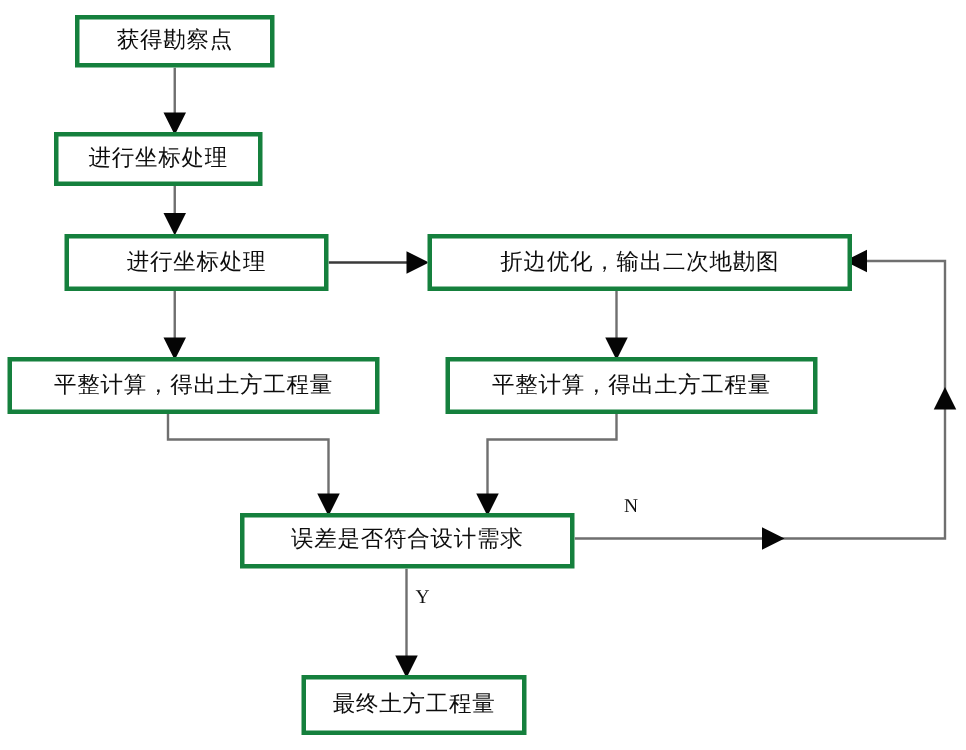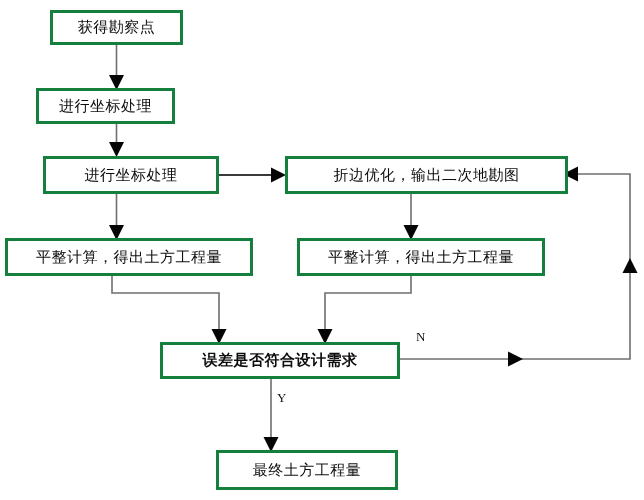--- a/index.html
+++ b/index.html
@@ -135,24 +135,24 @@
   </div>
 
   <div class="node" style="left:5px; top:238px; width:248px; height:38px;">
     <span>平整计算，得出土方工程量</span>
   </div>
 
   <div class="node" style="left:297px; top:238px; width:248px; height:38px;">
     <span>平整计算，得出土方工程量</span>
   </div>
 
-  <div class="node" style="left:160px; top:342px; width:240px; height:37px;font-weight:bold;">
+  <div class="node" style="left:160px; top:342px; width:223px; height:37px;">
     <span>误差是否符合设计需求</span>
   </div>
 
-  <div class="node" style="left:216px; top:450px; width:182px; height:40px;">
+  <div class="node" style="left:201px; top:450px; width:150px; height:40px;">
     <span>最终土方工程量</span>
   </div>
 
   <div class="edge-label" style="left:416px; top:330px;">N</div>
   <div class="edge-label" style="left:277px; top:391px;">Y</div>
 
 </div>
 
 </body></html>

